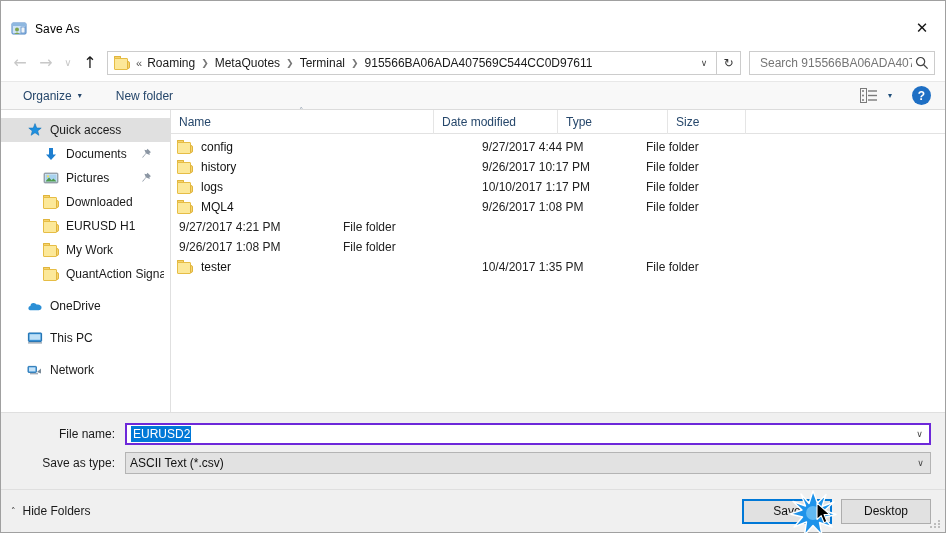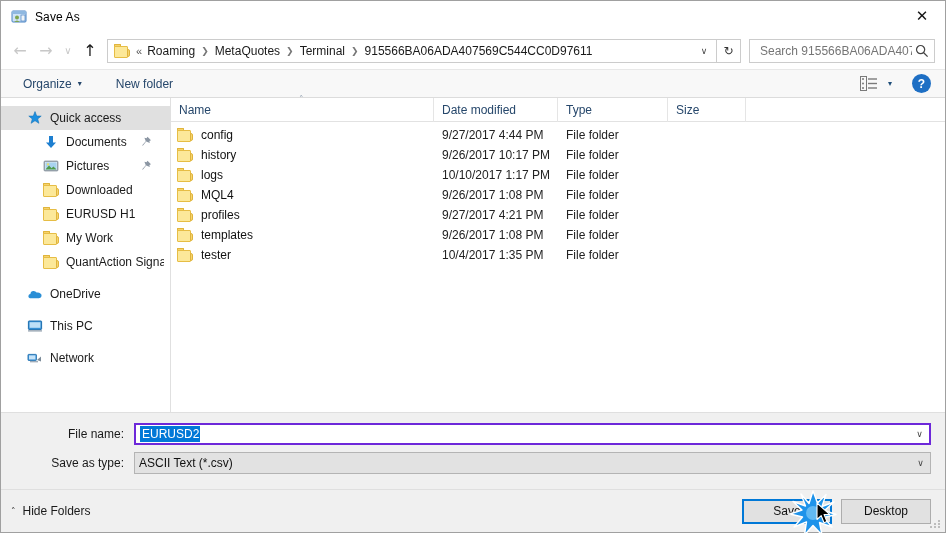--- a/index.html
+++ b/index.html
@@ -17,20 +17,21 @@
     border: 1px solid #a0a0a0;
     display: flex; flex-direction: column;
   }
 
   
   .titlebar {
     height: 31px; min-height: 31px;
     background: #ffffff;
     display: flex; align-items: center;
     position: relative;
+    margin-top: 12px;
   }
   .title-icon {
     width: 16px; height: 16px;
     margin-left: 10px; margin-right: 8px;
     position: relative; flex: none;
   }
   .title-text {
     font-size: 12px; color: #000000;
     letter-spacing: .1px;
   }
@@ -177,21 +178,21 @@
   }
   .col.name { width: 263px; min-width: 263px; }
   .col.date { width: 124px; min-width: 124px; }
   .col.type { width: 110px; min-width: 110px; }
   .col.size { width: 78px; min-width: 78px; }
   .sortmark {
     position: absolute; top: -4px; left: 128px;
     font-size: 9px; color: #9aa7b5; font-family: "DejaVu Sans", sans-serif;
   }
   .rows { flex: 1; overflow: hidden; padding-top: 3px; }
-  .row { height: 20px; display: flex; align-items: center; font-size: 12px; color: #111; }
+  .row { height: 20px; display: flex; align-items: center; font-size: 12px; color: #111; gap: 40px; }
   .cell { height: 20px; display: flex; align-items: center; overflow: hidden; white-space: nowrap; }
   .cell.name { width: 263px; min-width: 263px; padding-left: 6px; }
   .cell.date { width: 124px; min-width: 124px; padding-left: 8px; color: #222; }
   .cell.type { width: 110px; min-width: 110px; padding-left: 8px; color: #222; }
   .cell.size { width: 78px; min-width: 78px; padding-left: 8px; }
   .rowfolder { width: 16px; height: 14px; margin-right: 8px; position: relative; flex: none; }
 
   
   .folder { position: absolute; inset: 0; }
   .folder .tab {
@@ -205,21 +206,21 @@
   }
   .folder .edge {
     position: absolute; right: 0; top: 5px; width: 3px; bottom: 1px;
     background: #f6d472; border: 1px solid #e0b53c; border-radius: 0 2px 2px 0;
   }
 
   
   .formarea {
     background: #f0f0f0;
     border-top: 1px solid #dfdfdf;
-    padding: 10px 14px 8px 23px;
+    padding: 10px 14px 8px 14px;
   }
   .formrow { display: flex; align-items: center; margin-bottom: 7px; }
   .formlabel {
     width: 110px; min-width: 110px;
     text-align: right; padding-right: 10px;
     font-size: 12px; color: #1a1a1a;
   }
   .combo {
     flex: 1; height: 22px;
     display: flex; align-items: center;
@@ -550,45 +551,25 @@
                   <span class="edge"></span>
                 </span>
               </span>
             <span>MQL4</span>
           </div>
           <div class="cell date">9/26/2017 1:08 PM</div>
           <div class="cell type">File folder</div>
           <div class="cell size"></div>
         </div>
         <div class="row">
-          <div class="cell name">
-            <span class="rowfolder">
-                <span class="folder">
-                  <span class="tab"></span>
-                  <span class="bodyf"></span>
-                  <span class="edge"></span>
-                </span>
-              </span>
-            <span>profiles</span>
-          </div>
           <div class="cell date">9/27/2017 4:21 PM</div>
           <div class="cell type">File folder</div>
           <div class="cell size"></div>
         </div>
         <div class="row">
-          <div class="cell name">
-            <span class="rowfolder">
-                <span class="folder">
-                  <span class="tab"></span>
-                  <span class="bodyf"></span>
-                  <span class="edge"></span>
-                </span>
-              </span>
-            <span>templates</span>
-          </div>
           <div class="cell date">9/26/2017 1:08 PM</div>
           <div class="cell type">File folder</div>
           <div class="cell size"></div>
         </div>
         <div class="row">
           <div class="cell name">
             <span class="rowfolder">
                 <span class="folder">
                   <span class="tab"></span>
                   <span class="bodyf"></span>

